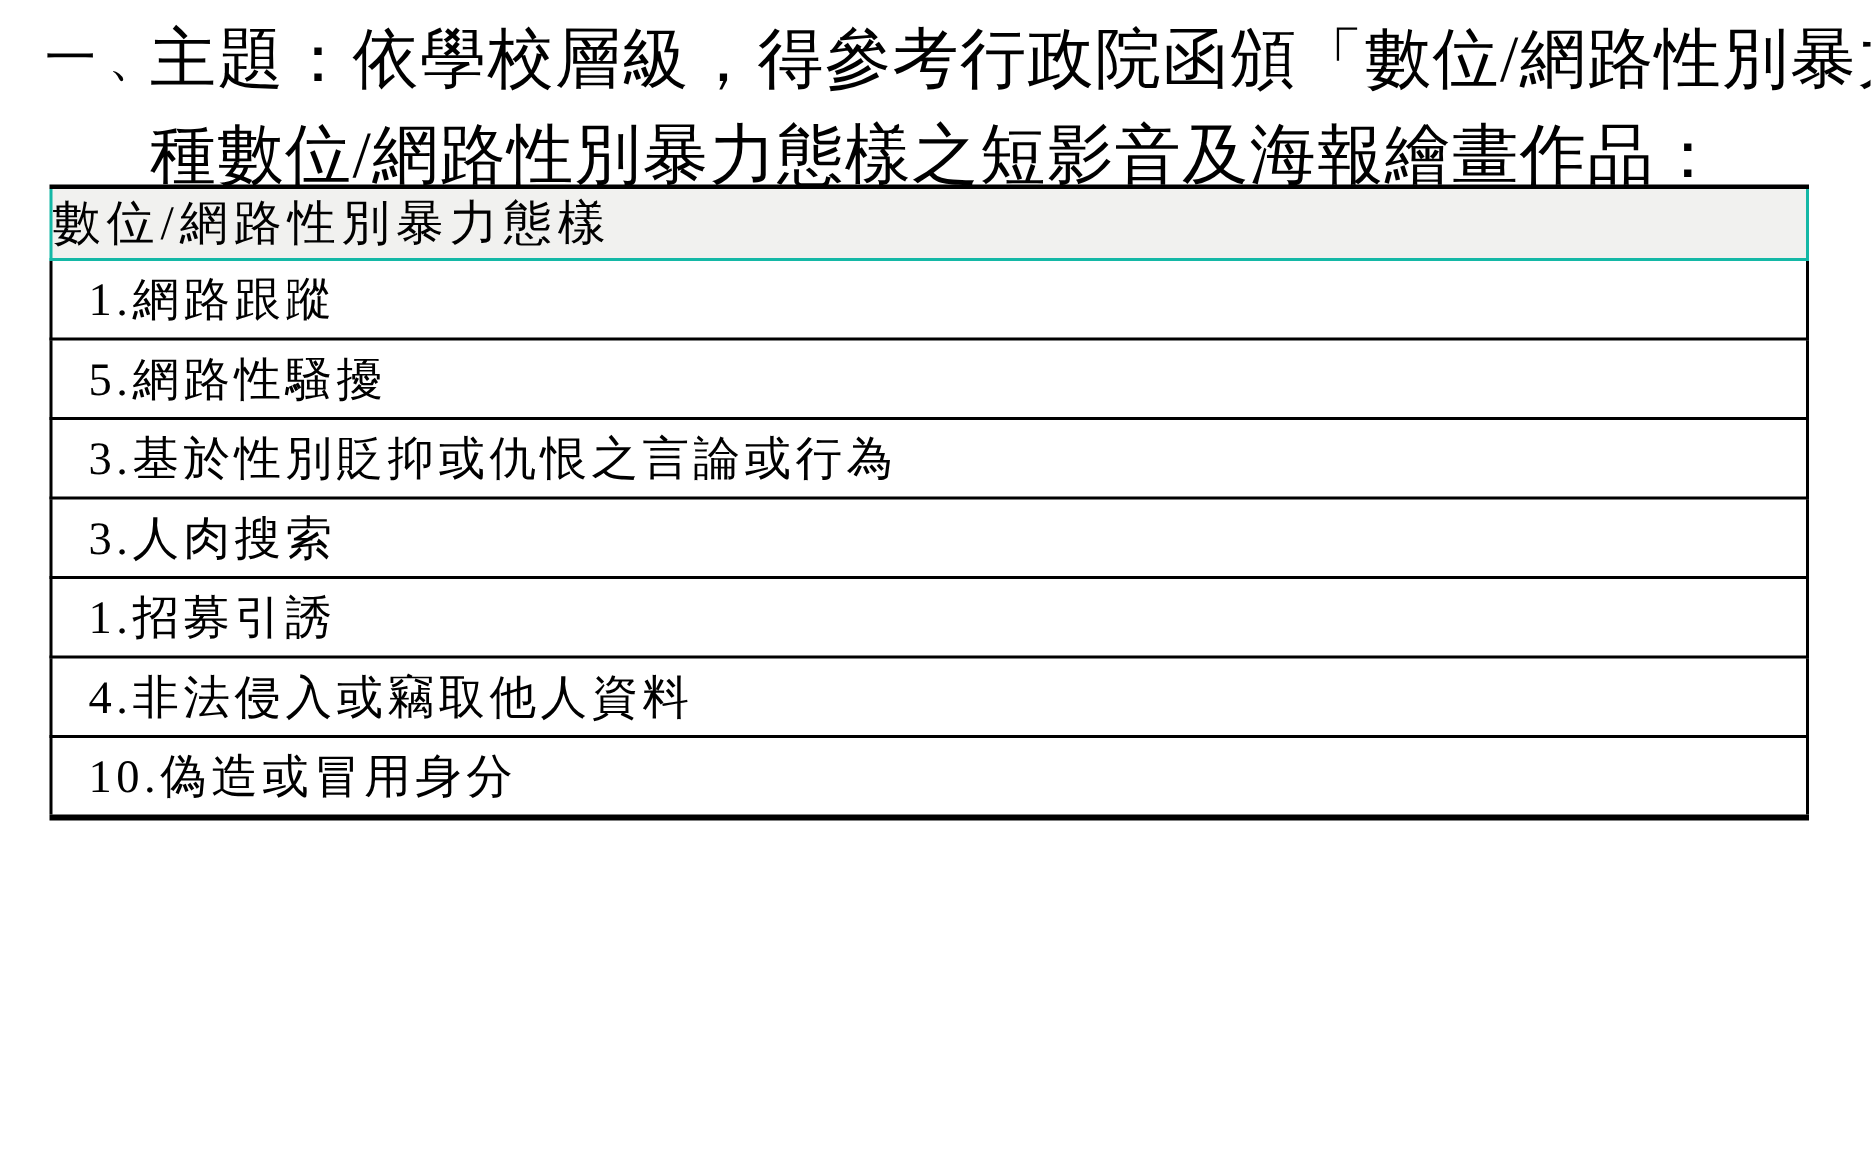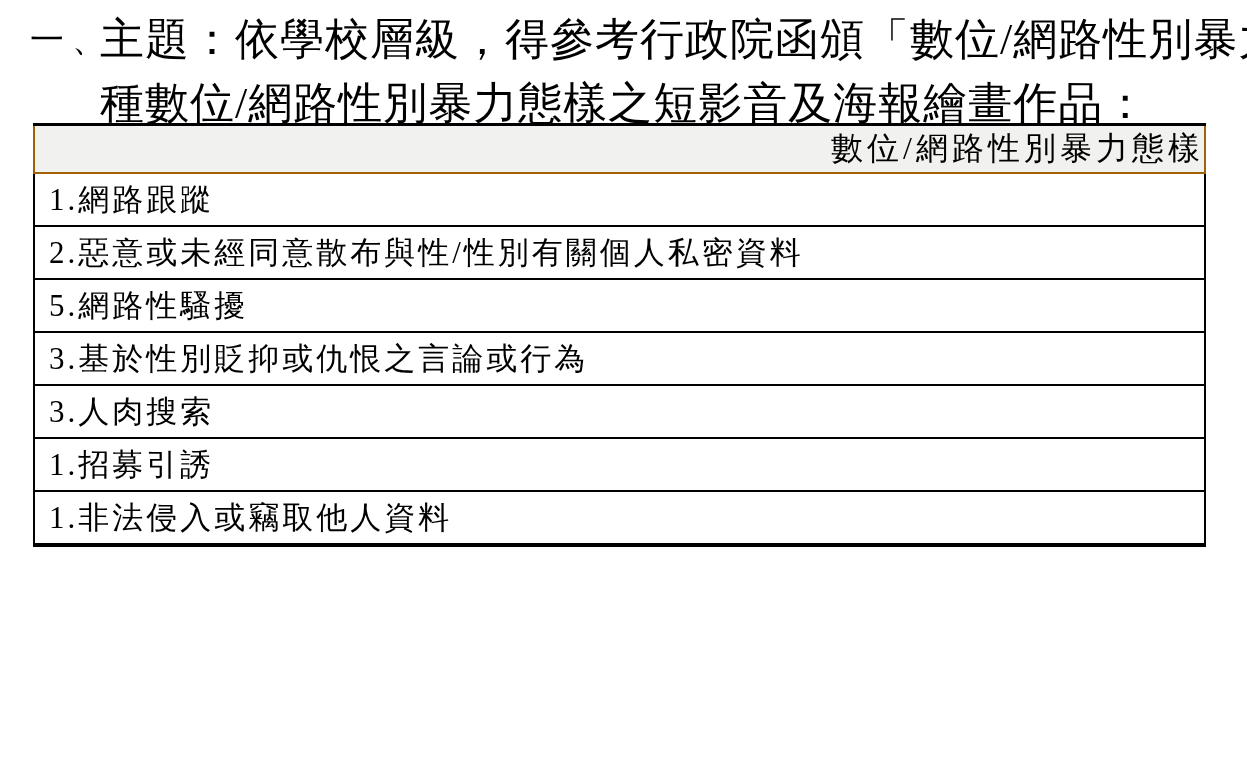--- a/index.html
+++ b/index.html
@@ -51,32 +51,32 @@
     border: 2px solid #000;
     border-top-width: 3px;
     border-bottom-width: 4px;
   }
   table.vtable th {
     height: 46px;
     background: #f1f1ef;
     font-weight: normal;
     font-size: 32px;
     letter-spacing: 4px;
-    text-align: right;
-    border: 2px solid #a16207;
+    text-align: left;
+    border: 2px solid #14b8a6;
     padding: 0;
   }
   table.vtable td {
     height: 51px;
     font-size: 31px;
     letter-spacing: 3px;
     text-align: left;
     vertical-align: middle;
     border: 2px solid #000;
-    padding: 0 6px 0 14px;
+    padding: 0 6px 0 24px;
     white-space: nowrap;
     overflow: hidden;
   }
 </style>
 </head>
 <body>
 
 <div class="page">
 
   <div class="para">
@@ -89,33 +89,33 @@
     <thead>
       <tr>
         <th>數位/網路性別暴力態樣</th>
       </tr>
     </thead>
     <tbody>
       <tr>
         <td>1.網路跟蹤</td>
       </tr>
       <tr>
-        <td>2.惡意或未經同意散布與性/性別有關個人私密資料</td>
-      </tr>
-      <tr>
         <td>5.網路性騷擾</td>
       </tr>
       <tr>
         <td>3.基於性別貶抑或仇恨之言論或行為</td>
       </tr>
       <tr>
         <td>3.人肉搜索</td>
       </tr>
       <tr>
         <td>1.招募引誘</td>
       </tr>
       <tr>
-        <td>1.非法侵入或竊取他人資料</td>
+        <td>4.非法侵入或竊取他人資料</td>
+      </tr>
+      <tr>
+        <td>10.偽造或冒用身分</td>
       </tr>
     </tbody>
   </table>
 
 </div>
 
 </body></html>

